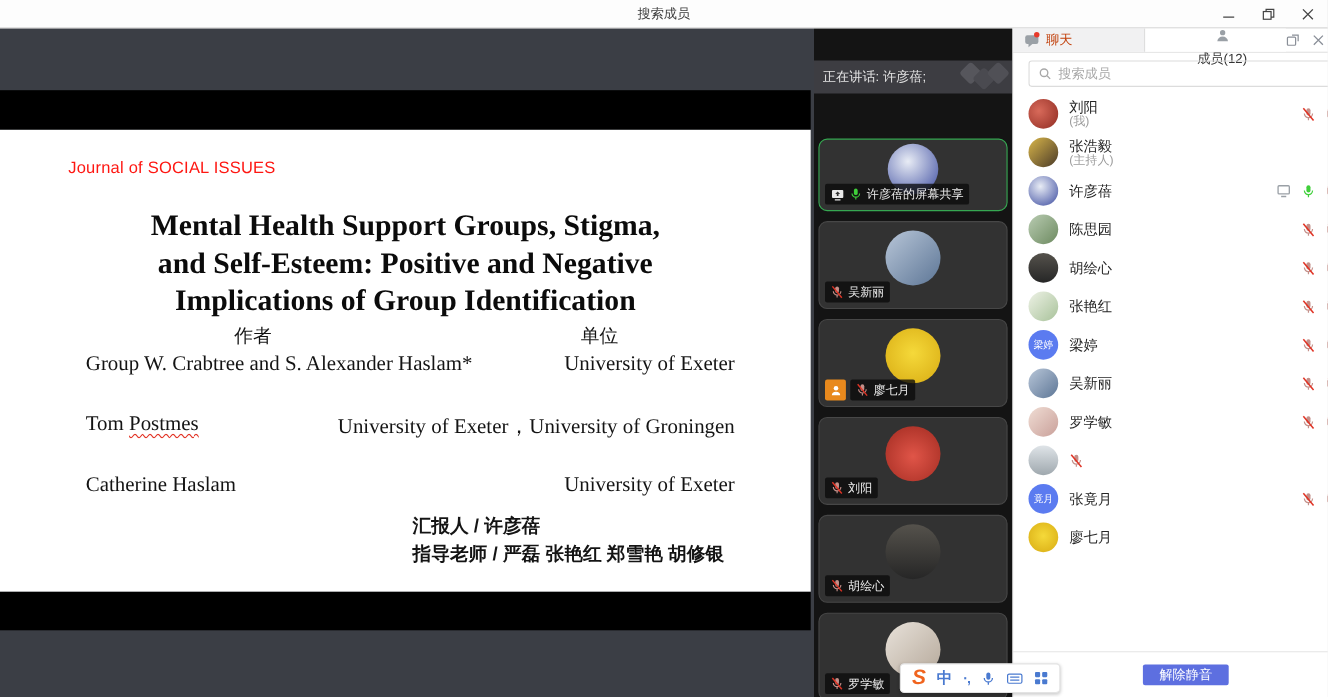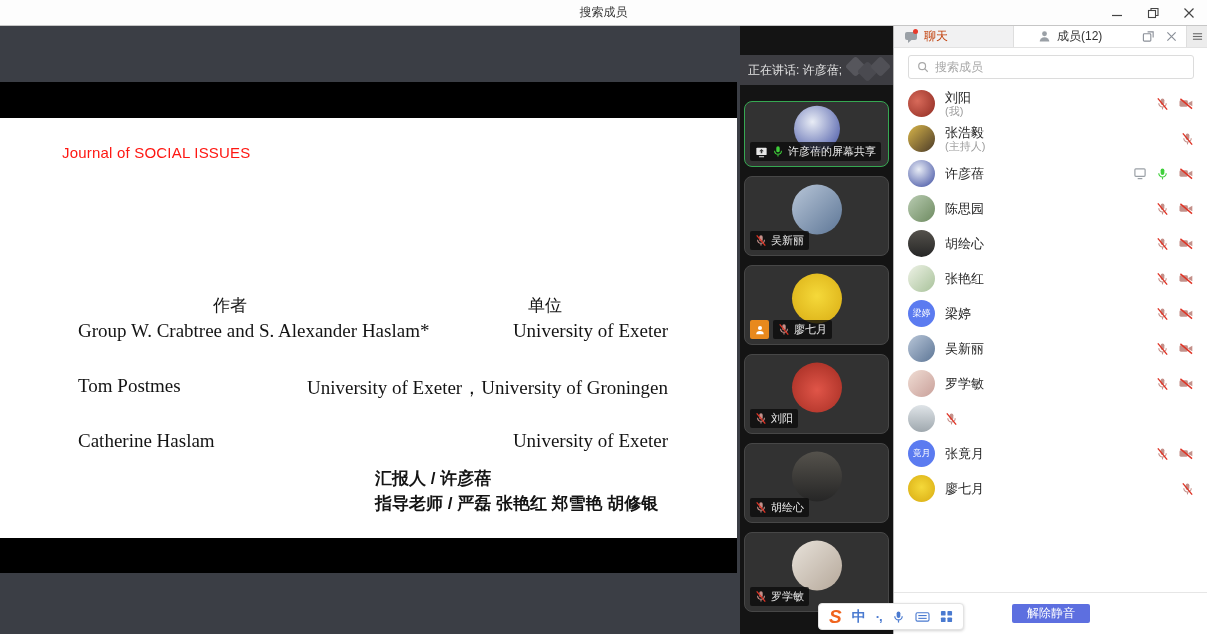--- a/index.html
+++ b/index.html
@@ -26,26 +26,26 @@
   .col-head { position:absolute; top:176px; font-size:17px; color:#141414; }
   .col-head.author { left:213px; }
   .col-head.affil  { left:528px; }
   .author-rows { position:absolute; inset:0; }
   .author-row { position:absolute; left:78px; right:69px; display:flex; justify-content:space-between;
                 font-family:"Liberation Serif",serif; font-size:19px; color:#141414; }
   .author-row.r0 { top:202px; }
   .author-row.r1 { top:257px; }
   .author-row.r2 { top:312px; }
   .author-row .aff { text-align:right; }
-  .wavy { text-decoration-style:wavy; text-decoration-color:#e23325; text-decoration-thickness:1px; text-underline-offset:3px;margin-top:34px; }
+  .wavy { text-decoration:underline; text-decoration-style:wavy; text-decoration-color:#e23325; text-decoration-thickness:1px; text-underline-offset:3px;margin-top:34px; }
   .presenter { position:absolute; left:375px; top:349px; font-size:17px; font-weight:bold; color:#141414; }
   .advisors  { position:absolute; left:375px; top:374px; font-size:17px; font-weight:bold; color:#141414; }
 
   
-  .strip { width:153px; flex:none; background:#141414; display:flex; flex-direction:column; position:relative; }
+  .strip { width:180px; flex:none; background:#141414; display:flex; flex-direction:column; position:relative;gap:25px; }
   .speaking-bar { margin-top:29px; height:30px; flex:none; background:#3d3d42; color:#e4e4e4; font-size:12px;
                   display:flex; align-items:center; padding:0 8px; position:relative; overflow:hidden; white-space:nowrap; }
   .diamond { position:absolute; width:15px; height:15px; transform:rotate(45deg); border-radius:3px; }
   .diamond.d1 { right:30px; top:4px;  background:#56565c; }
   .diamond.d2 { right:18px; top:9px;  background:#4a4a50; }
   .diamond.d3 { right:5px;  top:4px;  background:#505056; }
   .tiles { flex:1; display:flex; flex-direction:column; gap:9px; padding:2px 4px 6px 4px;margin-top:14px; }
   .tile { position:relative; height:80px; flex:none; background:#323232; border:1px solid #474747; border-radius:8px; }
   .tile.active { height:66px; border-color:#36a852; }
   .tile-avatar { position:absolute; top:45%; left:50%; transform:translate(-50%,-55%); width:50px; height:50px; border-radius:50%; }
@@ -55,21 +55,21 @@
   .tile-chip { position:absolute; left:5px; bottom:5px; max-width:148px; background:rgba(10,10,10,.78); border-radius:2px;
                padding:2px 5px; display:flex; align-items:center; gap:4px; font-size:11px; color:#ececec; white-space:nowrap; overflow:hidden; }
   .ic { display:inline-flex; align-items:center; }
 
   
   .panel { flex:1; background:#fff; border-left:1px solid #b9b9b9; display:flex; flex-direction:column; }
   .tabbar { height:22px; flex:none; display:flex; align-items:stretch; border-bottom:1px solid #e2e2e2; }
   .tab-chat { width:120px; background:#f1f1f2; border-right:1px solid #dedede; display:flex; align-items:center; gap:6px;
               padding-left:10px; font-size:12px; color:#c2410c; position:relative; }
   .unread-dot { position:absolute; left:19px; top:3px; width:5px; height:5px; border-radius:50%; background:#e8392a; }
-  .tab-members { width:128px; background:#fff; display:flex; align-items:center; gap:6px; padding-left:24px; font-size:12px; color:#333; }
+  .tab-members { width:128px; background:#fff; display:flex; align-items:center; gap:6px; padding-left:12px; font-size:12px; color:#333;flex-direction:column; }
   .tab-icons { flex:1; display:flex; align-items:center; justify-content:flex-end; gap:11px; padding-right:9px; }
   .burger { width:22px; flex:none; background:#ececec; border-left:1px solid #dedede; display:flex; align-items:center; justify-content:center; }
 
   .search-wrap { margin:7px 14px 4px 14px; height:24px; flex:none; border:1px solid #dcdcdc; border-radius:3px;
                  display:flex; align-items:center; gap:6px; padding:0 8px; }
   .search-input { border:none; outline:none; flex:1; font-size:12px; color:#333; background:transparent; font-family:"Liberation Sans",sans-serif; }
   .search-input::placeholder { color:#a8a8a8; }
 
   .member-list { flex:1; overflow:hidden; padding-top:3px; }
   .member-row { height:35px; display:flex; align-items:center; padding:0 14px; gap:10px; }
@@ -116,20 +116,25 @@
   </div>
 </div>
 
 <div class="main">
 
   <div class="stage">
     <div class="bar-black-top"></div>
 
     <div class="slide">
       <div class="journal">Journal of SOCIAL ISSUES</div>
+      <div class="slide-title">
+        <div>Mental Health Support Groups, Stigma,</div>
+        <div>and Self-Esteem: Positive and Negative</div>
+        <div>Implications of Group Identification</div>
+      </div>
       <div class="col-head author">作者</div>
       <div class="col-head affil">单位</div>
       <div class="author-rows">
   <div class="author-row r0">
     <span class="nm">Group W. Crabtree and S. Alexander Haslam*</span>
     <span class="aff">University of Exeter</span>
   </div>
 
   <div class="author-row r1">
     <span class="nm">Tom <span class="wavy">Postmes</span></span>

